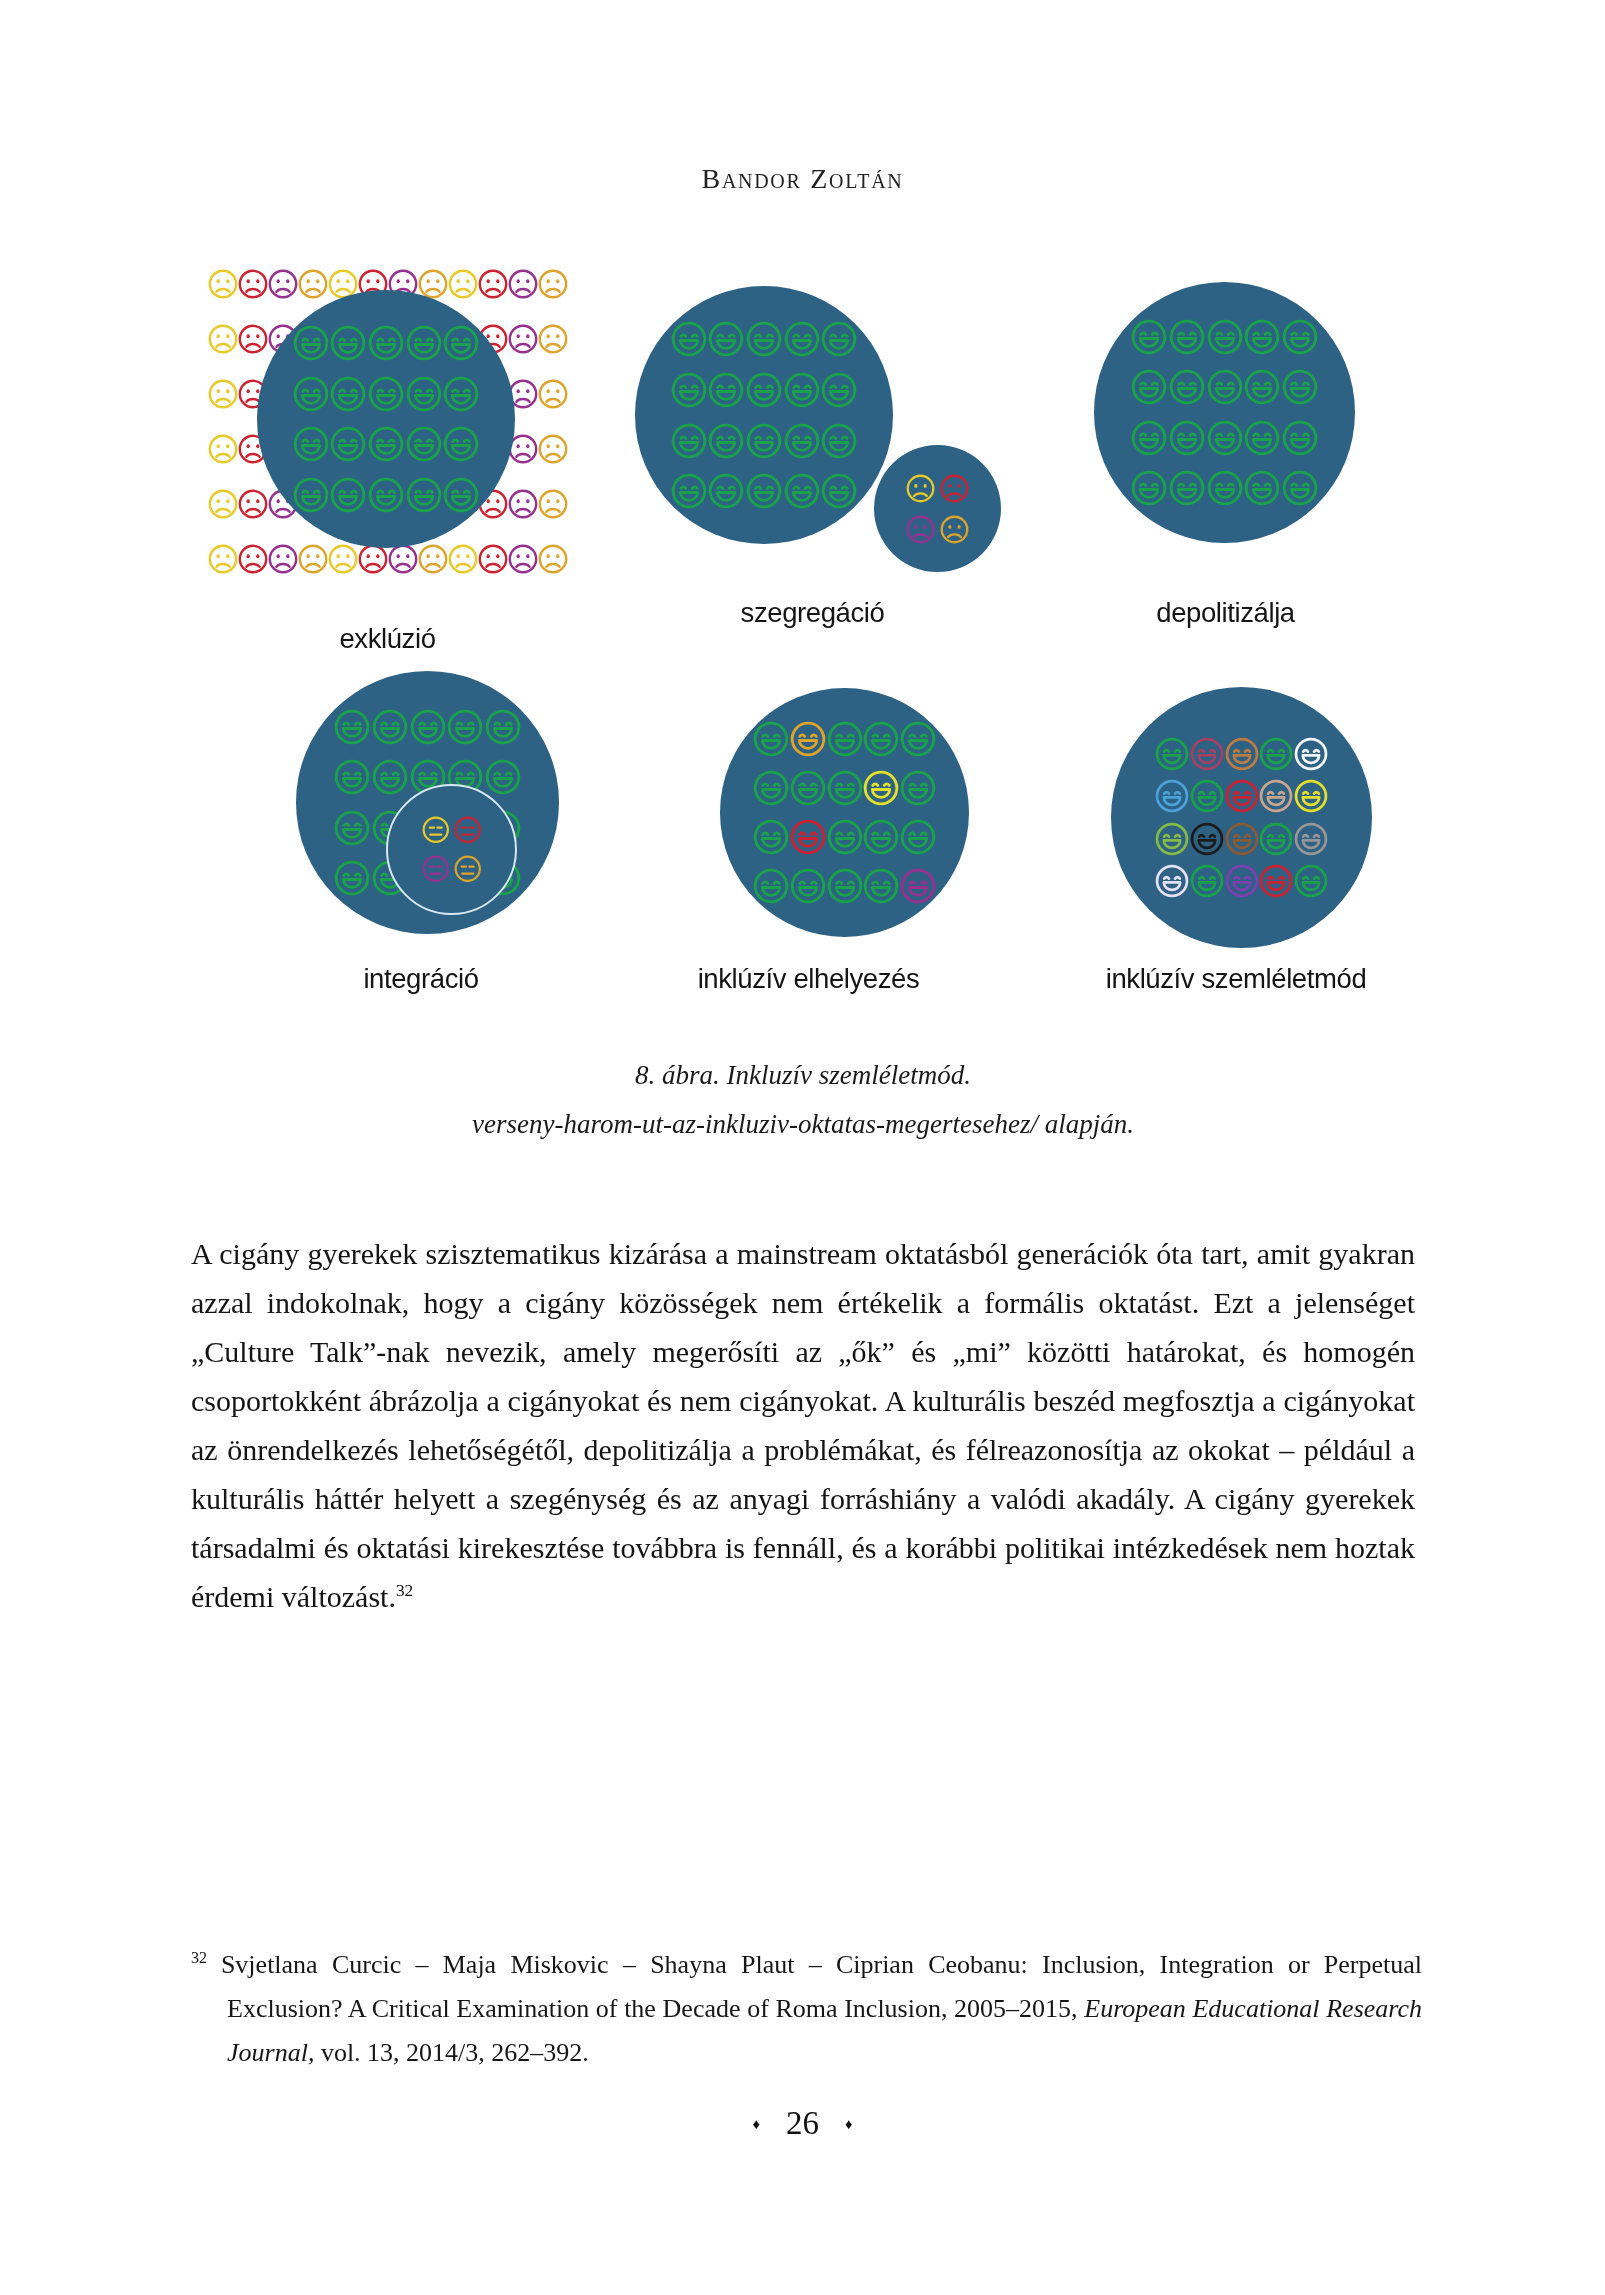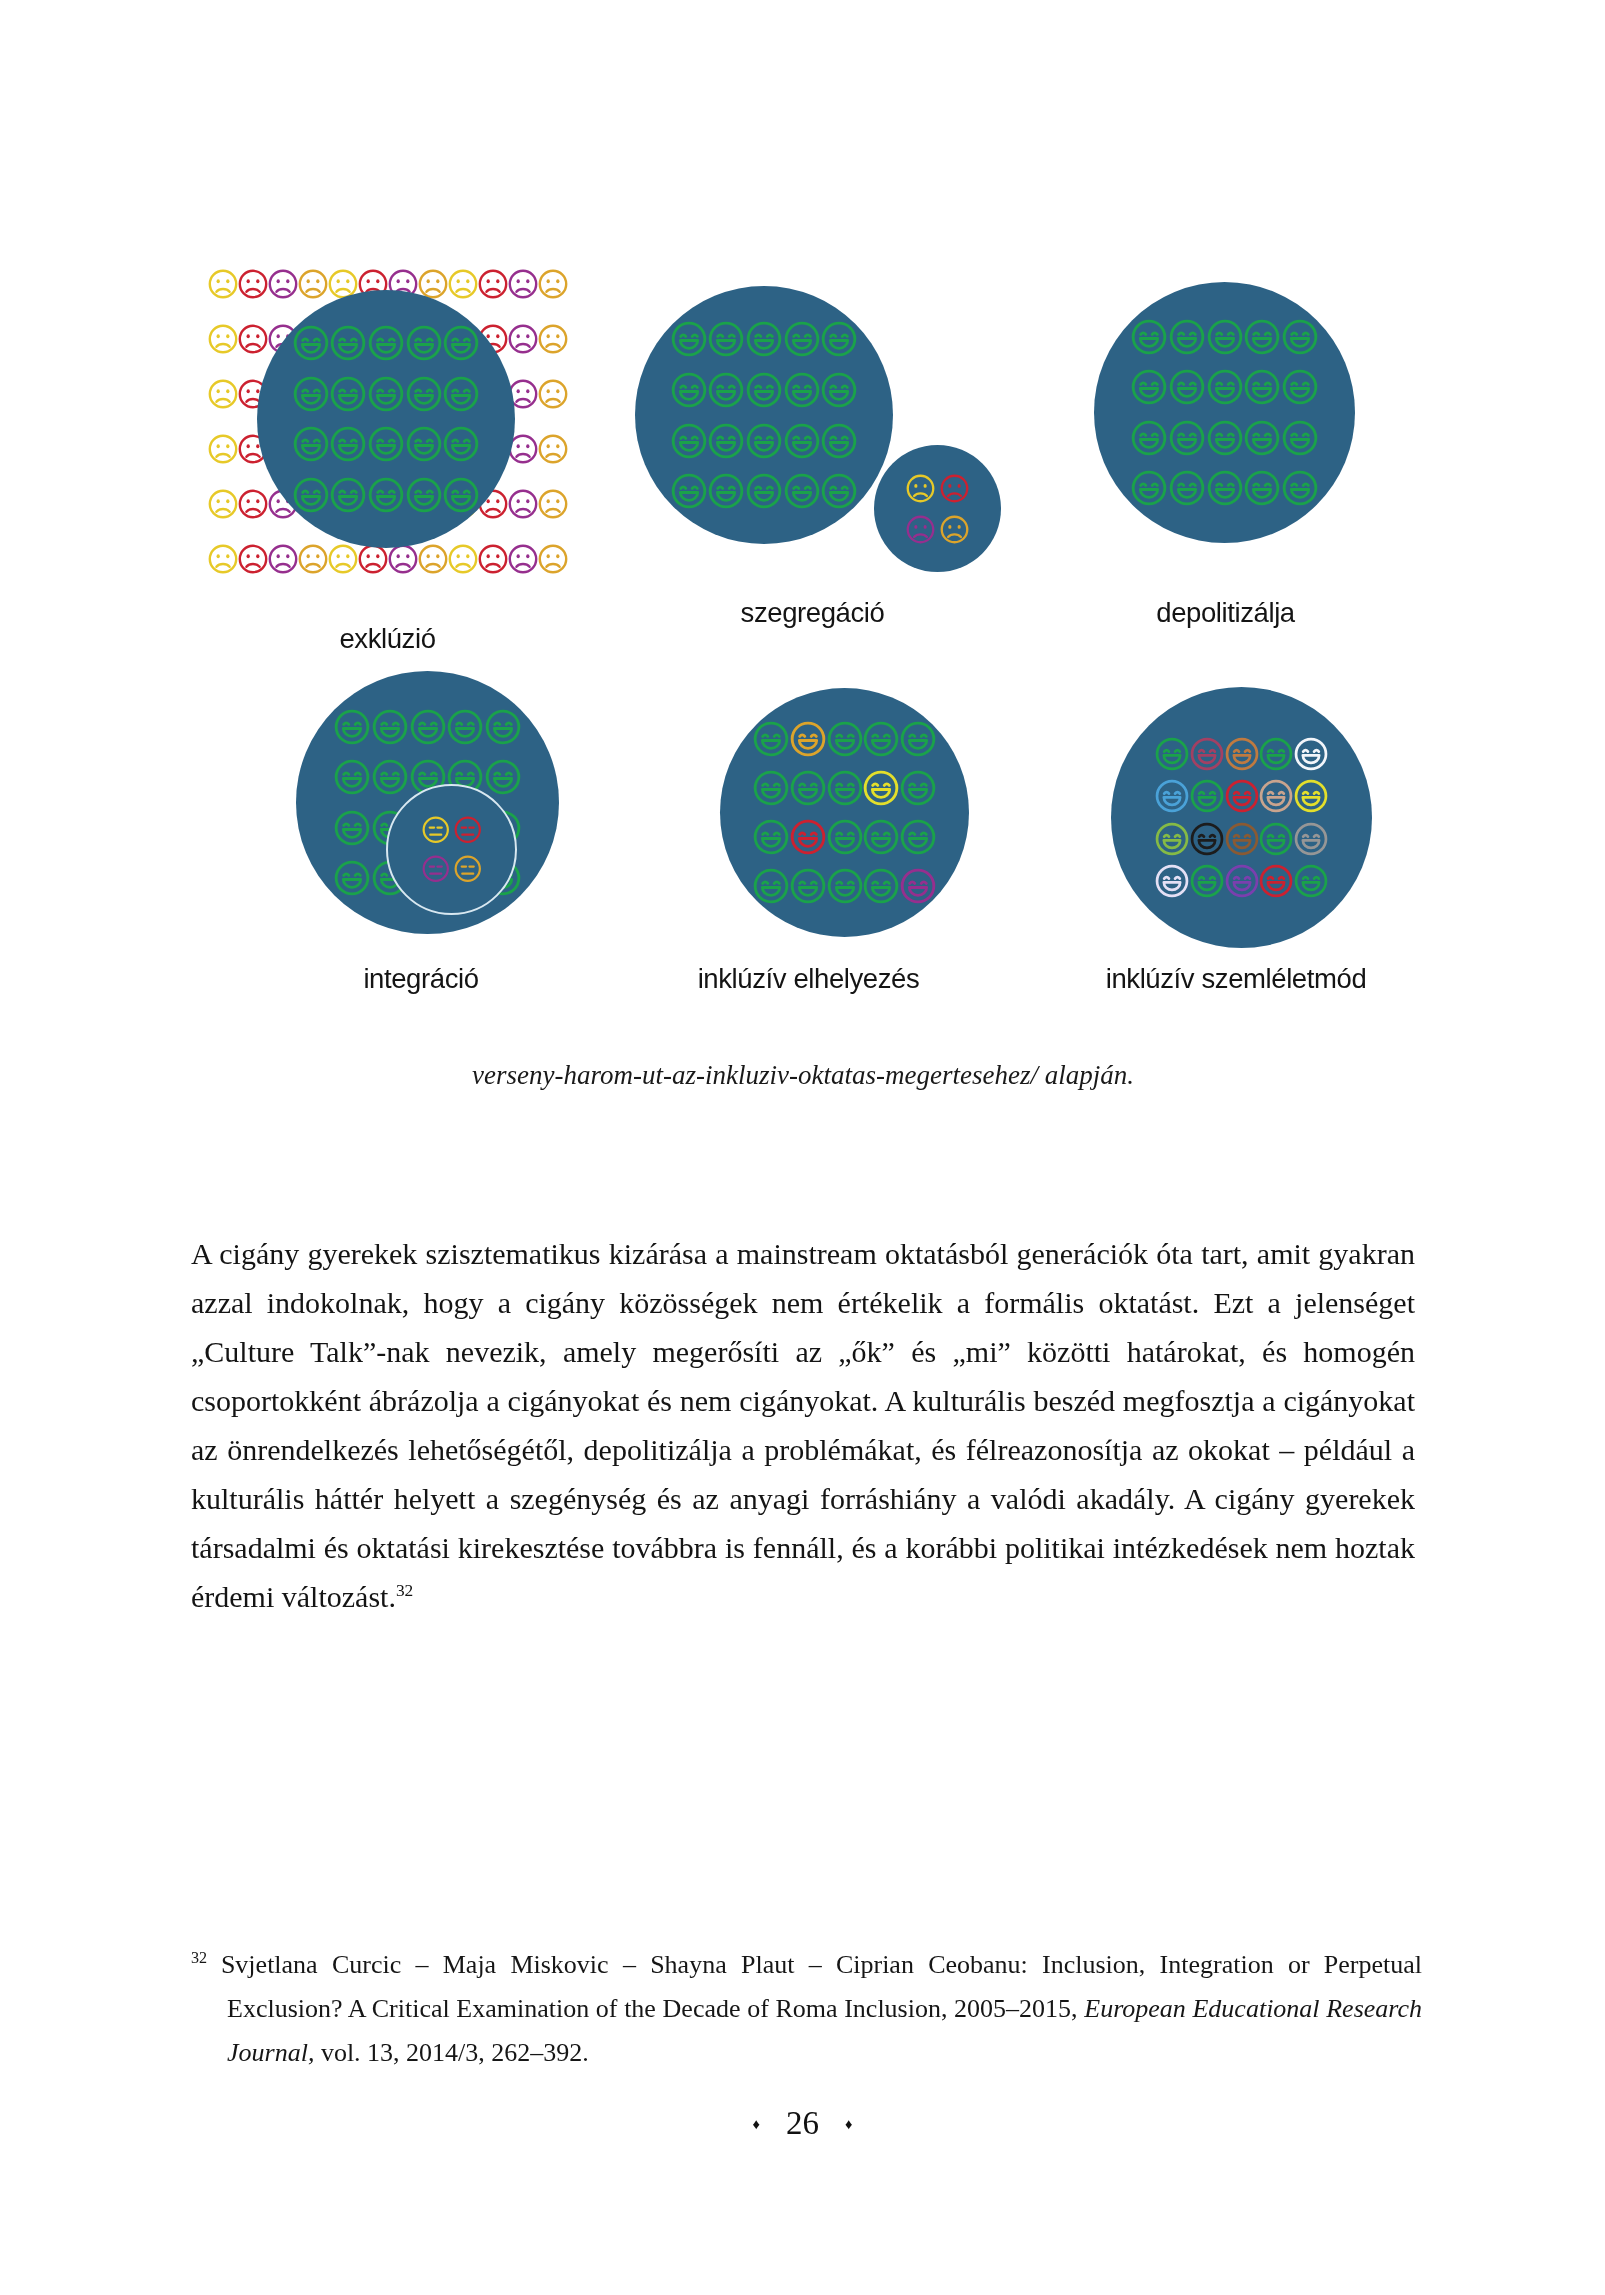--- a/index.html
+++ b/index.html
@@ -47,20 +47,21 @@
 
   .pagenum{position:absolute;left:0;top:2105px;width:100%;display:flex;
            justify-content:center;align-items:center;gap:26px;font-size:33px;color:#111}
   .pagenum .dia{font-size:14.6px;position:relative;top:0.9px}
 </style>
 </head>
 <body>
 
 <div class="page">
 
+  <div class="header">Bandor Zoltán</div>
 
   <div class="diagram" id="d0">
       <div style="position: absolute; inset: 0px; display: flex; flex-direction: column;">
         <div style="flex: 1 1 0%; display: flex; align-items: center; justify-content: center; column-gap: 0px;">
           <span class="face" style="width: 30px; height: 30px;">
             <svg viewBox="0 0 100 100" xmlns="http://www.w3.org/2000/svg">
               <g fill="none" stroke="#e7c928" stroke-width="8" stroke-linecap="round" stroke-linejoin="round">
                 <circle cx="50" cy="50" r="44"></circle>
                 <ellipse cx="34" cy="41" rx="5.5" ry="6.5" fill="#e7c928" stroke="none"></ellipse>
                 <ellipse cx="66" cy="41" rx="5.5" ry="6.5" fill="#e7c928" stroke="none"></ellipse>
@@ -2171,20 +2172,21 @@
     </div>
 
   <div class="dlabel" id="l0">exklúzió</div>
   <div class="dlabel" id="l1">szegregáció</div>
   <div class="dlabel" id="l2">depolitizálja</div>
   <div class="dlabel" id="l3">integráció</div>
   <div class="dlabel" id="l4">inklúzív elhelyezés</div>
   <div class="dlabel" id="l5">inklúzív szemléletmód</div>
 
   <div class="caption">
+    <div>8. ábra. Inkluzív szemléletmód.</div>
     <div>verseny-harom-ut-az-inkluziv-oktatas-megertesehez/ alapján.</div>
   </div>
 
   <p class="bodytext"><span>A cigány gyerekek szisztematikus kizárása a mainstream oktatásból generációk óta tart, amit gyakran azzal indokolnak, hogy a cigány közösségek nem értékelik a formális oktatást. Ezt a jelenséget „Culture Talk”-nak nevezik, amely megerősíti az „ők” és „mi” közötti határokat, és homogén csoportokként ábrázolja a cigányokat és nem cigányokat. A kulturális beszéd megfosztja a cigányokat az önrendelkezés lehetőségétől, depolitizálja a problémákat, és félreazonosítja az okokat – például a kulturális háttér helyett a szegénység és az anyagi forráshiány a valódi akadály. A cigány gyerekek társadalmi és oktatási kirekesztése továbbra is fennáll, és a korábbi politikai intézkedések nem hoztak érdemi változást.</span><sup>32</sup></p>
 
   <div class="footnote"><sup>32</sup><span>Svjetlana Curcic – Maja Miskovic – Shayna Plaut – Ciprian Ceobanu: Inclusion, Integration or Perpetual Exclusion? A Critical Examination of the Decade of Roma Inclusion, 2005–2015, </span><i>European Educational Research Journal,</i><span> vol. 13, 2014/3, 262–392.</span></div>
 
   <div class="pagenum">
     <span class="dia">♦</span>
     <span>26</span>

